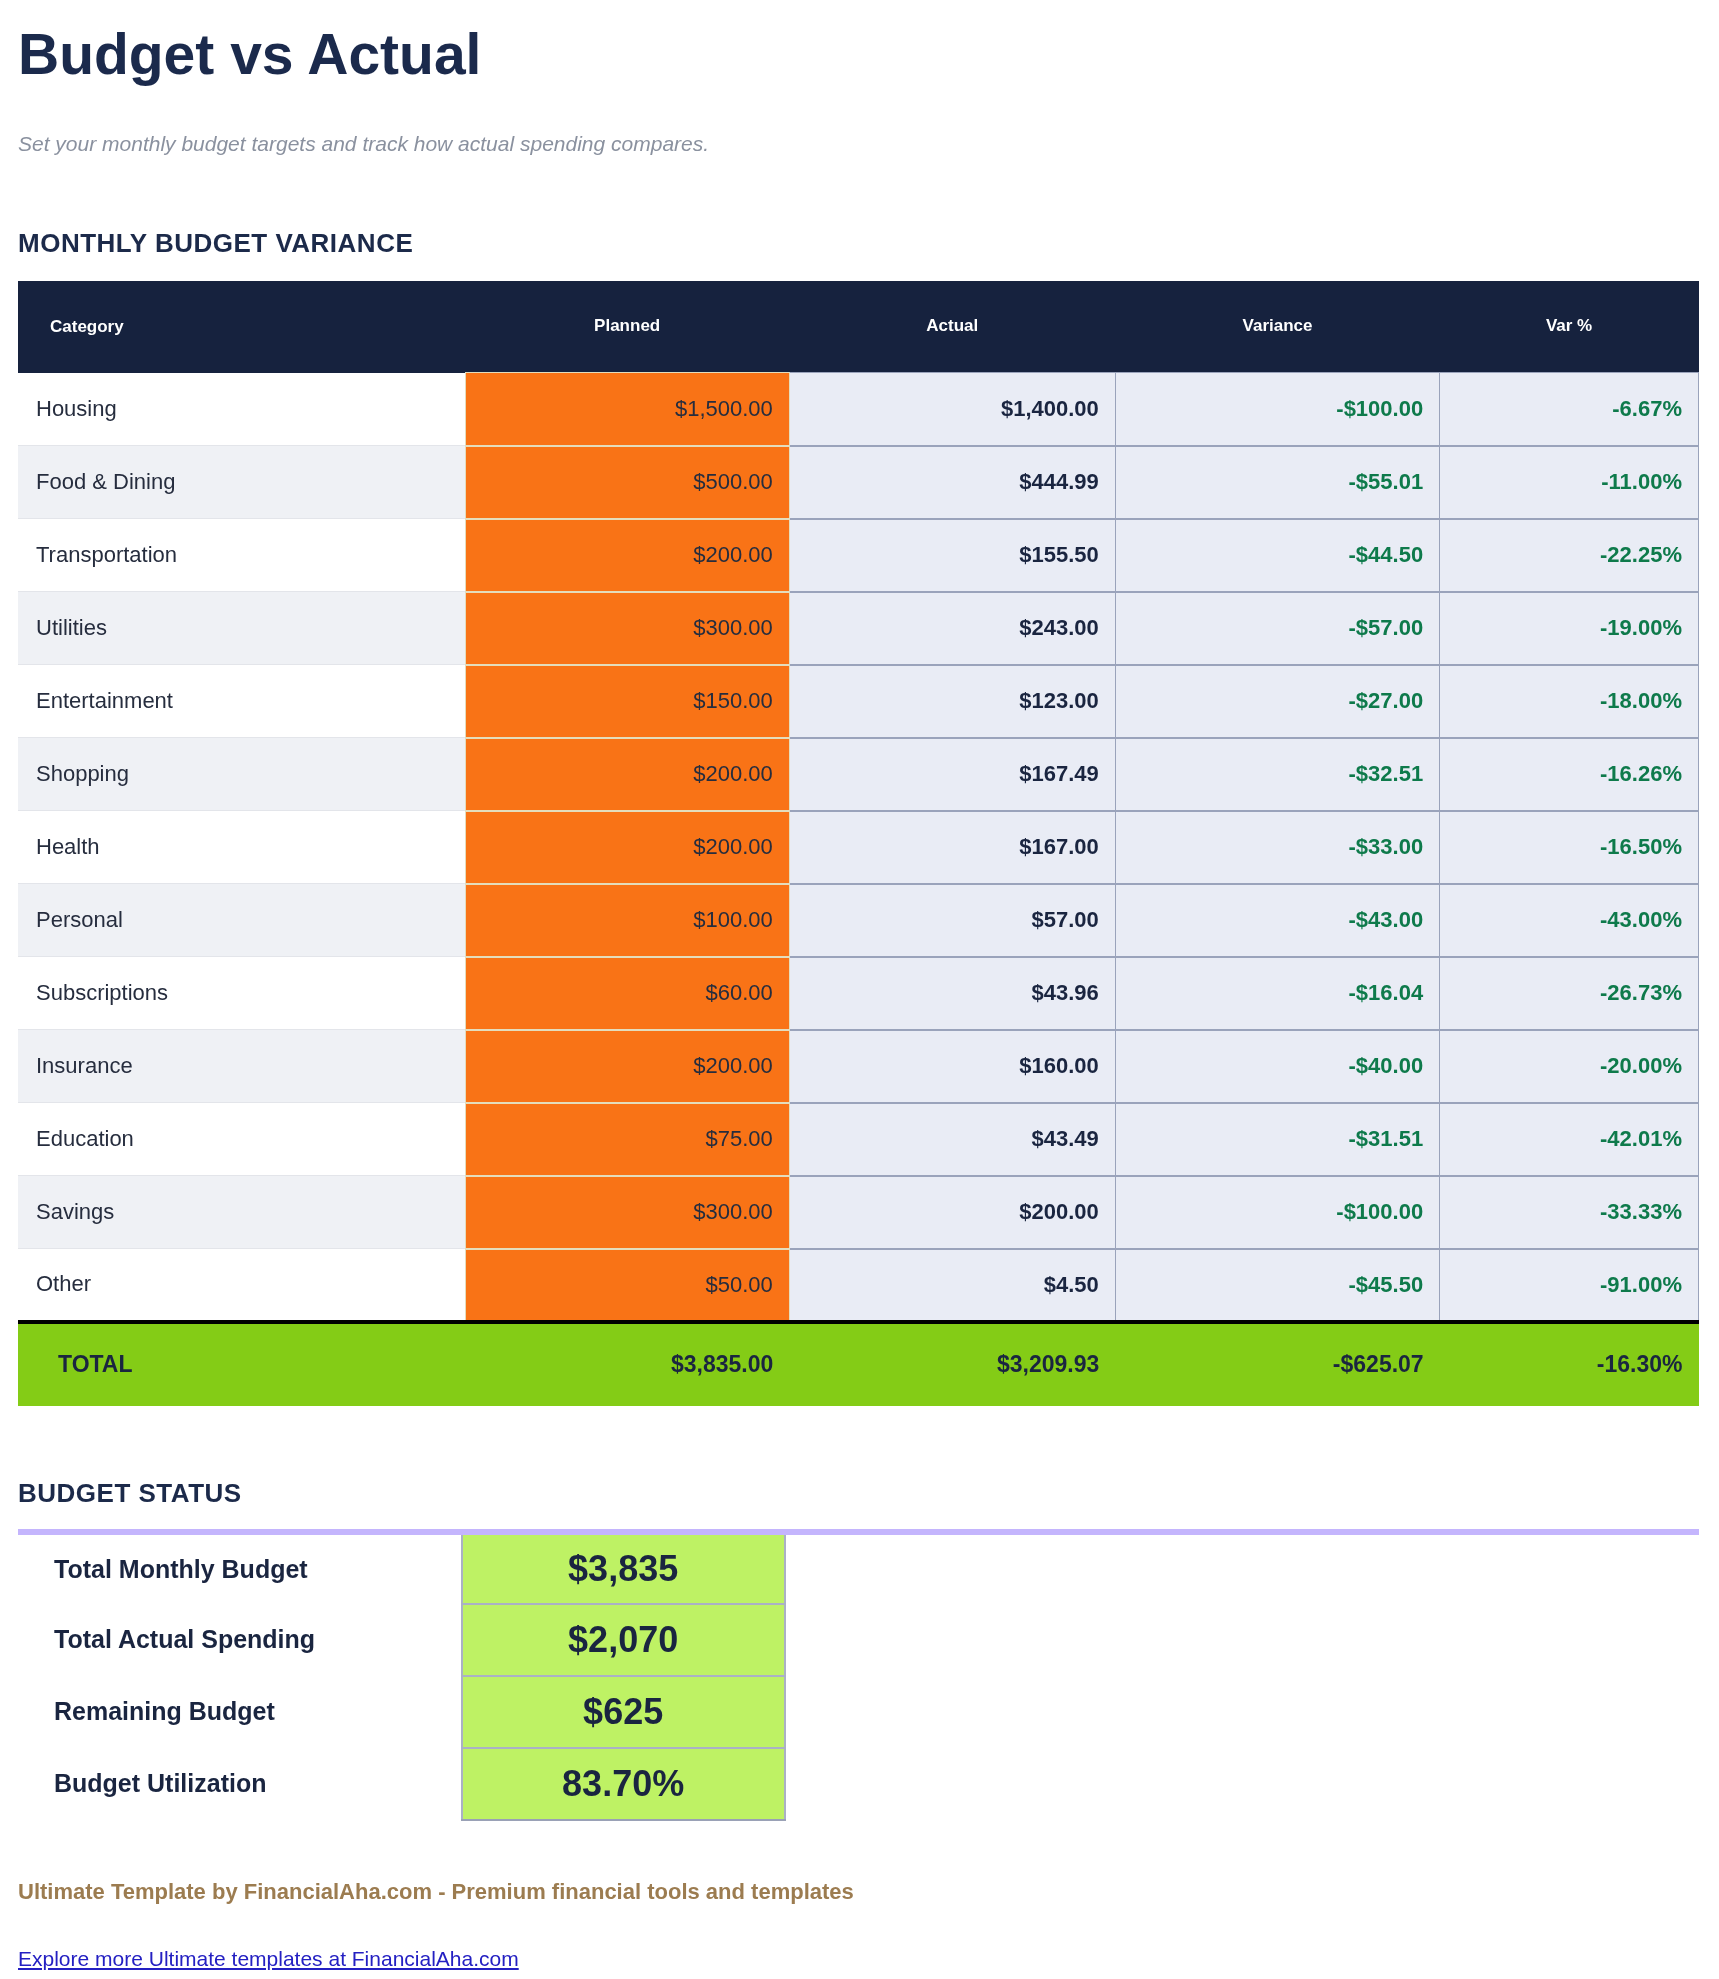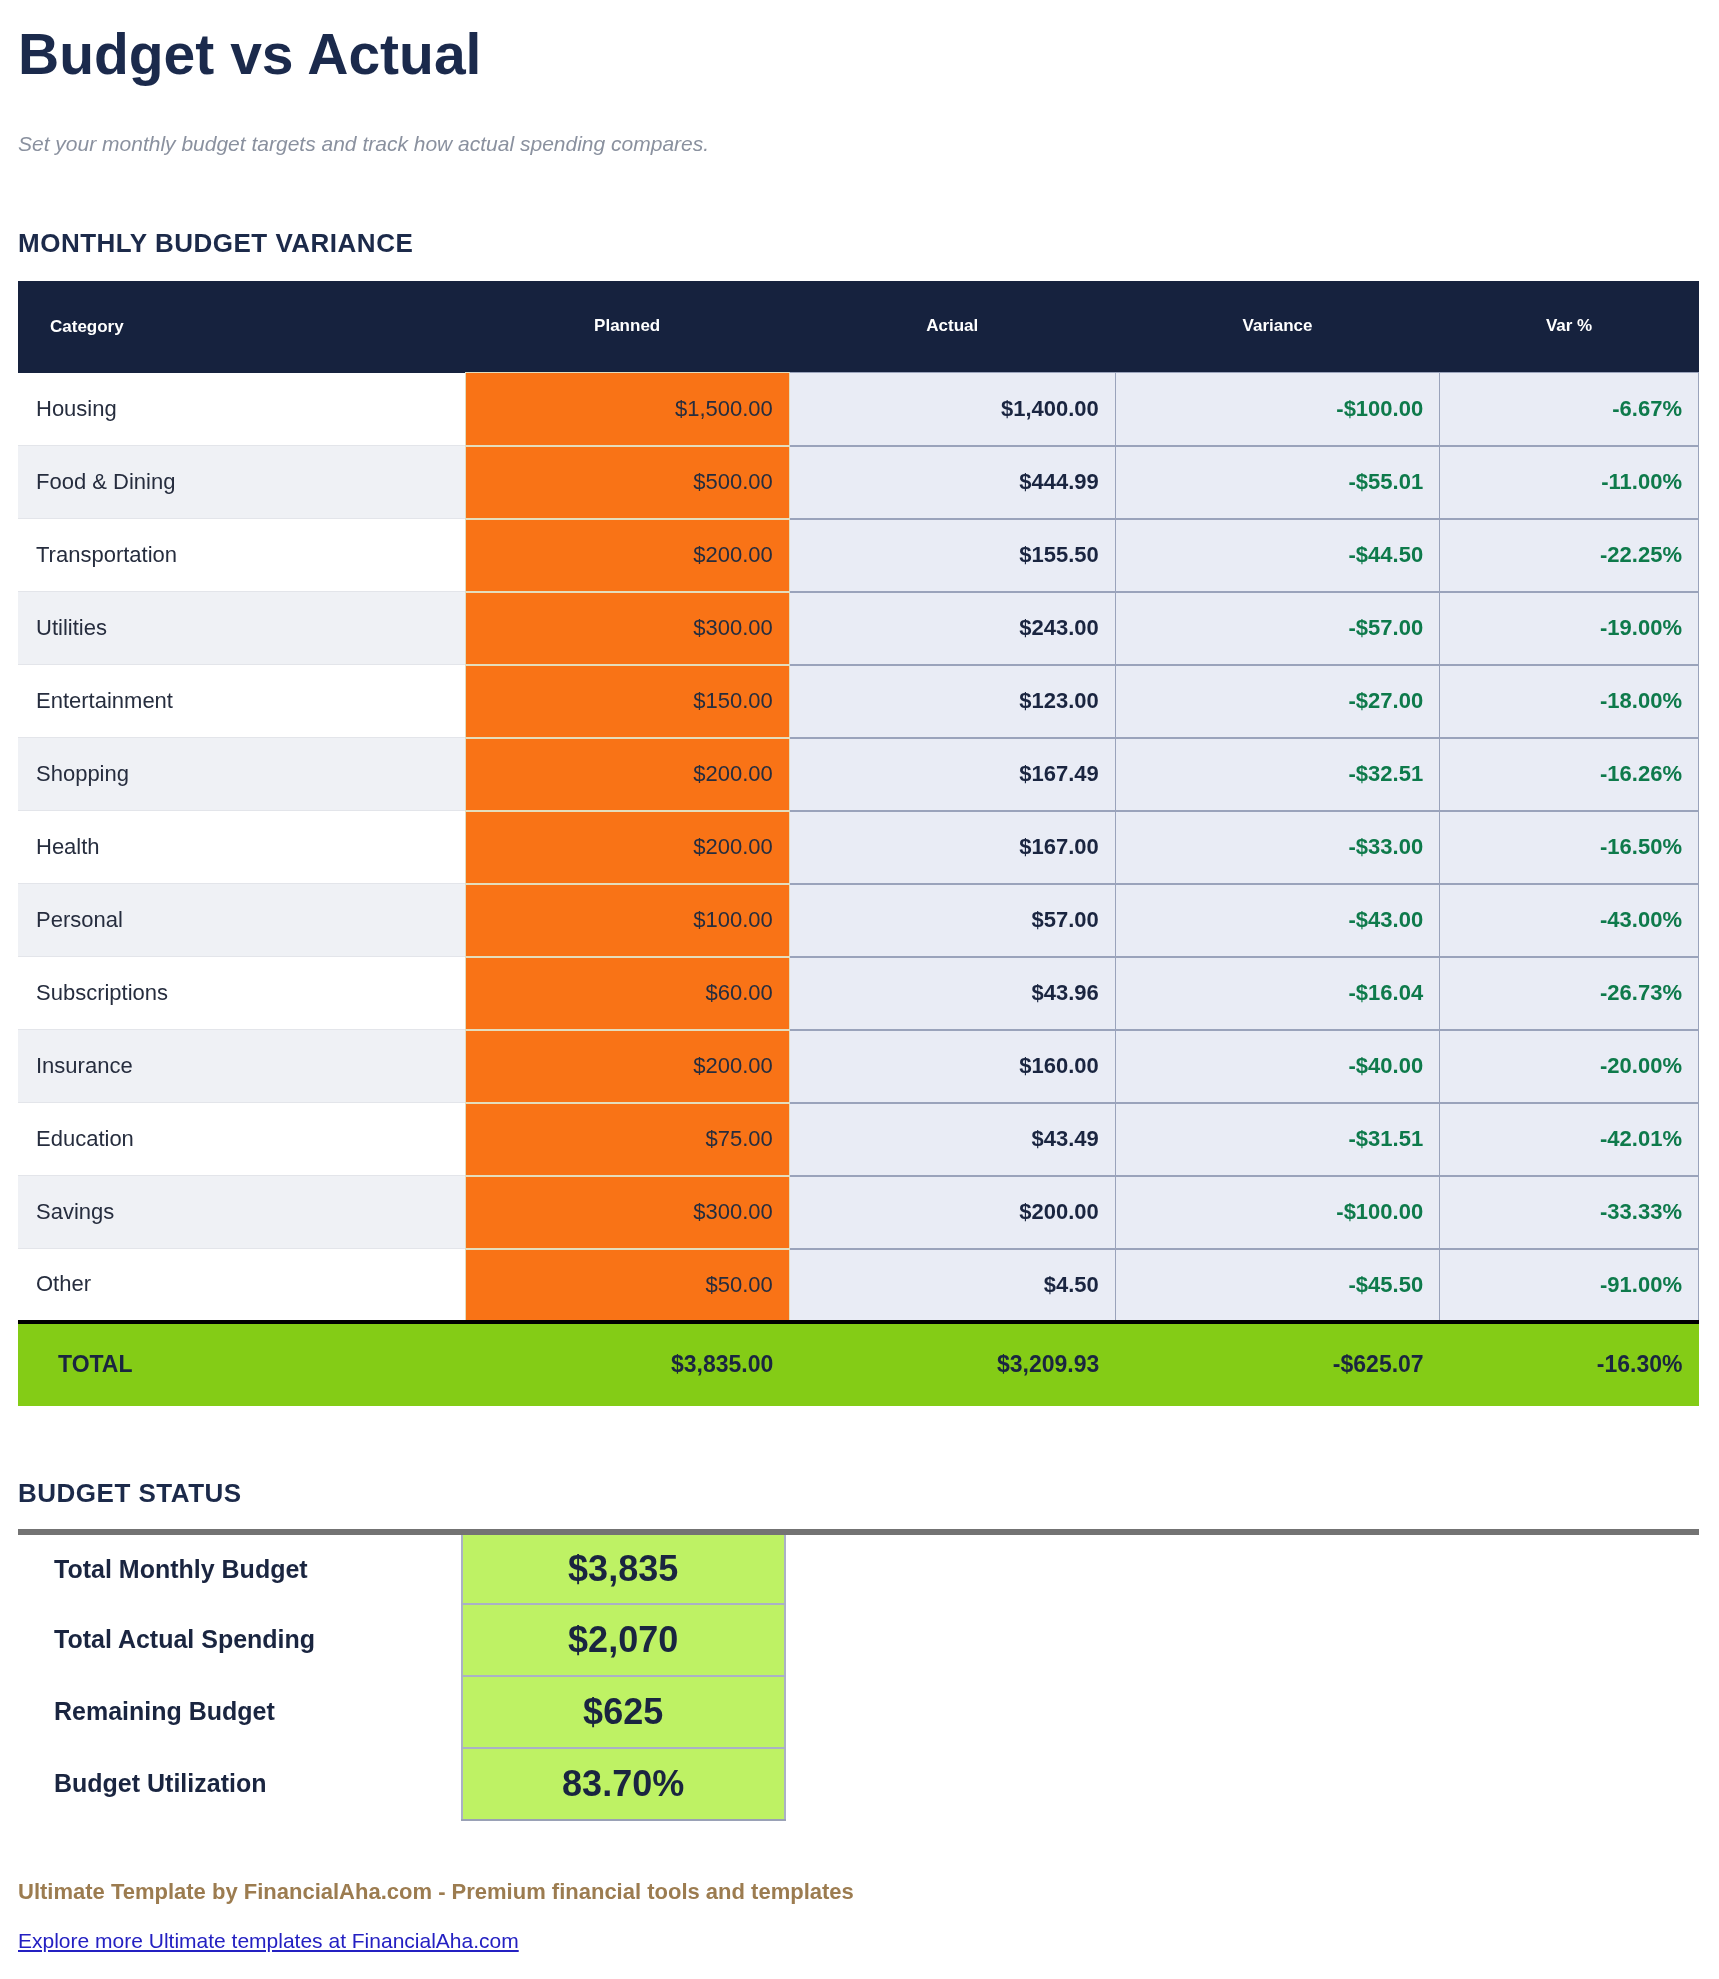--- a/index.html
+++ b/index.html
@@ -108,21 +108,21 @@
     color: #1a2540;
   }
   .variance-table tfoot td.total-label { padding-left: 40px; }
 
   
   table.status-table {
     width: 100%;
     border-collapse: collapse;
     margin-top: 20px;
     table-layout: fixed;
-    border-top: 6px solid #737373;
+    border-top: 6px solid #c4b5fd;
   }
   .status-table col.s-label  { width: 26.4%; }
   .status-table col.s-value  { width: 19.2%; }
   .status-table col.s-spacer { width: 54.4%; }
 
   .status-table td { height: 72px; }
   .status-table td.status-label {
     font-weight: bold;
     font-size: 25px;
     color: #1a2540;
@@ -138,21 +138,21 @@
   }
   .status-table tr:last-child td.status-value { border-bottom-color: #9aa1b6; margin-top: 28px; }
 
   
   p.brand {
     margin-top: 58px;
     font-size: 22px;
     font-weight: bold;
     color: #9c7c50;
   }
-  p.linkline { margin-top: 24px; font-size: 21px; }
+  p.linkline { margin-top: 42px; font-size: 21px; }
   p.linkline a {
     color: #2420c2;
     text-decoration: underline;
   }
 </style>
 </head>
 <body>
 
 <div class="page">
 

